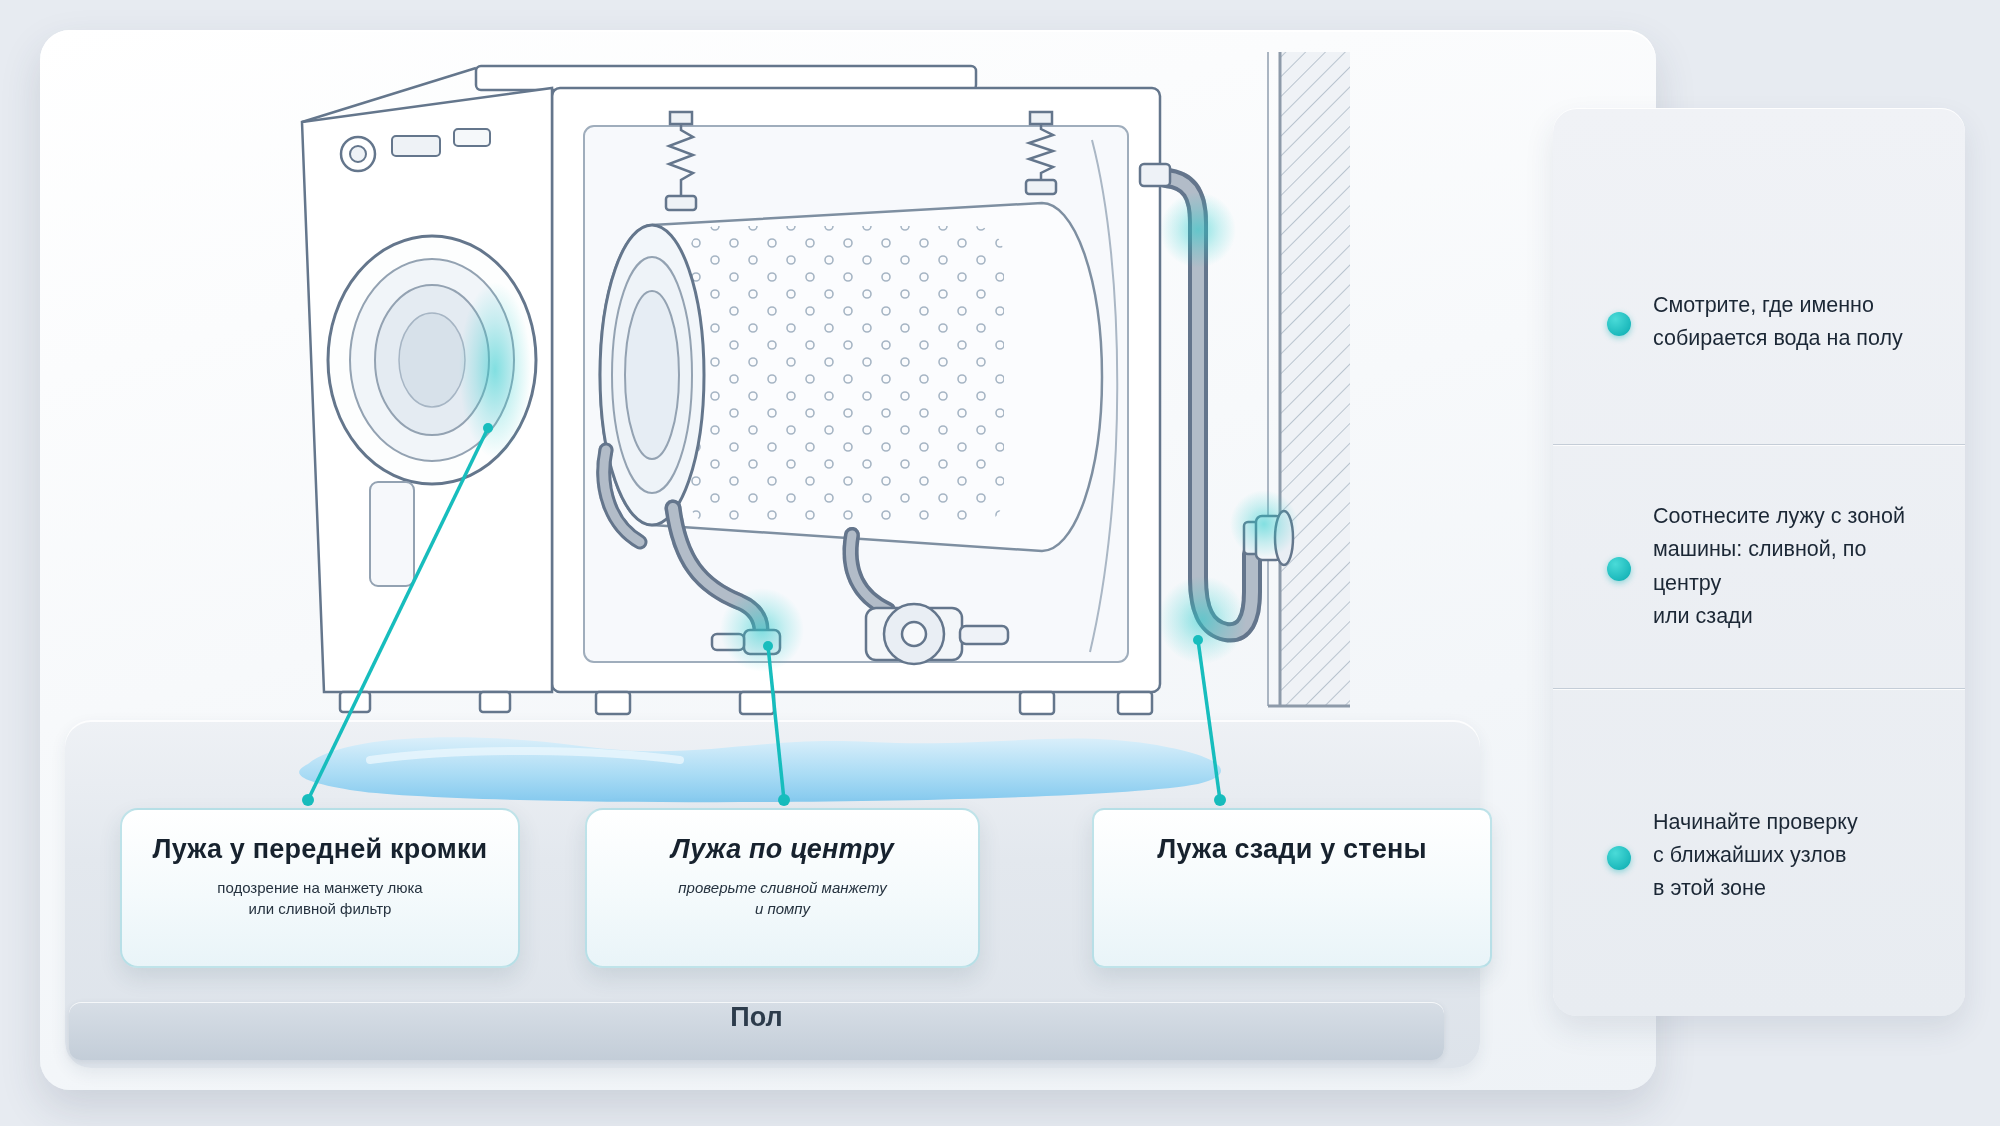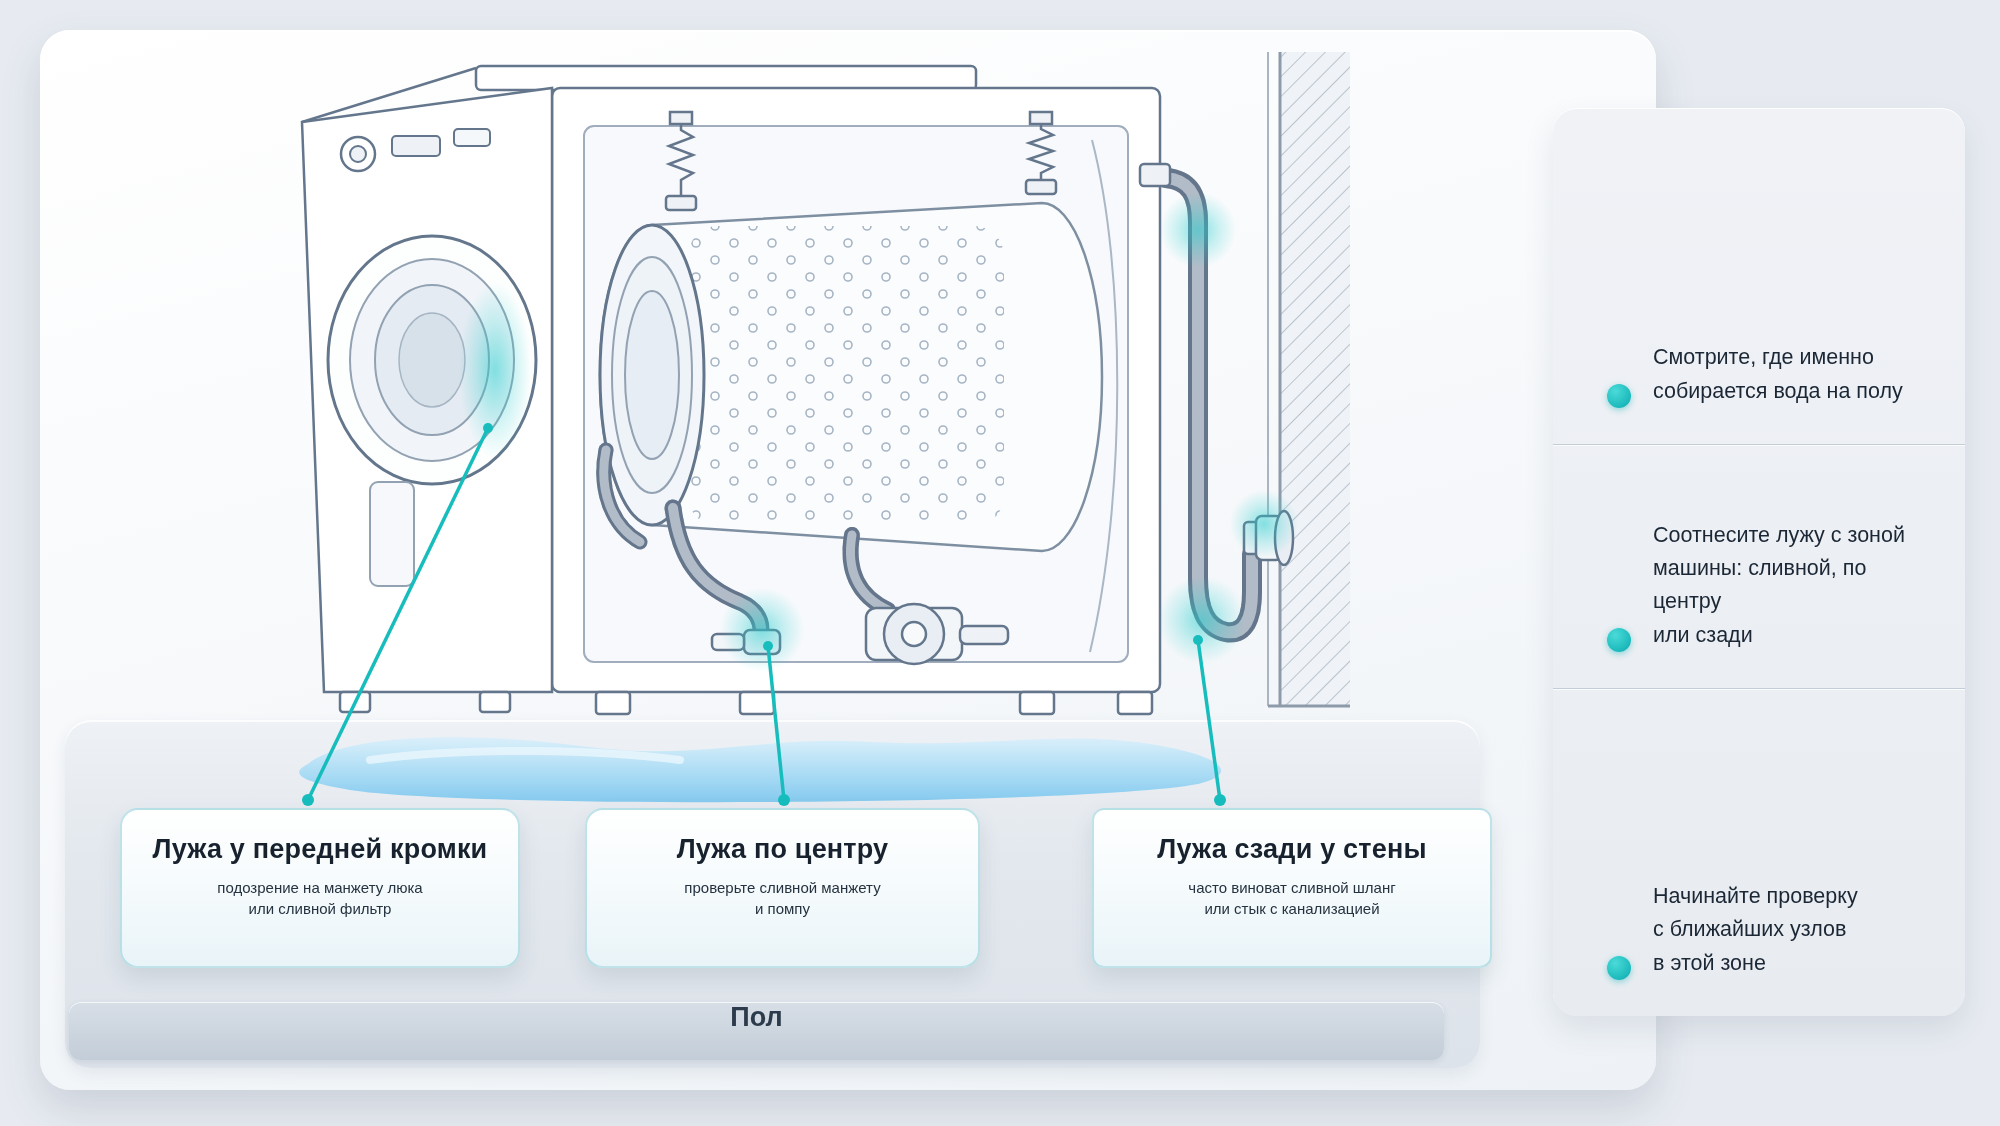--- a/index.html
+++ b/index.html
@@ -42,21 +42,21 @@
     top: 778px;
     min-height: 160px;
     background: linear-gradient(180deg, #ffffff 0%, #f4fafc 55%, #e9f4f8 100%);
     border: 2px solid rgba(148, 208, 219, 0.6);
     border-radius: 18px;
     box-shadow: 0 10px 22px rgba(40,70,90,0.12), inset 0 1px 0 #ffffff;
     text-align: center;
     padding: 24px 18px 20px;
   }
   .card-1 { left: 80px;  width: 400px; }
-  .card-2 { left: 545px; width: 395px; }
+  .card-2 { left: 545px; width: 395px; font-style: italic; }
   .card-3 { left: 1052px; width: 400px; border-radius: 12px; }
   .card-title {
     font-size: 27px;
     font-weight: 700;
     color: #17222e;
     margin-bottom: 12px;
     letter-spacing: 0.2px;
   }
   .card-desc {
     font-size: 15px;
@@ -83,21 +83,21 @@
     left: 1553px; top: 108px;
     width: 412px; height: 908px;
     background: linear-gradient(180deg, #f0f2f6 0%, #e8ecf1 100%);
     border-radius: 24px;
     box-shadow: 0 14px 30px rgba(44,62,86,0.10), inset 0 1px 0 rgba(255,255,255,0.9);
     display: flex; flex-direction: column;
   }
   .side-row {
     display: flex;
     gap: 22px;
-    align-items: flex-end;
+    align-items: center;
     padding: 36px 54px;
   }
   .side-row + .side-row {
     border-top: 1px solid rgba(183,194,206,0.75);
     box-shadow: inset 0 1px 0 rgba(255,255,255,0.8);
   }
   .row-1 { min-height: 336px; padding-top: 128px; }
   .row-2 { min-height: 244px; padding-top: 36px; }
   .row-3 { min-height: 328px; padding-top: 42px; }
   .bullet {
@@ -275,22 +275,20 @@
     <div class="card-desc">подозрение на манжету люка
 или сливной фильтр</div>
   </div>
   <div class="callout-card card-2">
     <div class="card-title">Лужа по центру</div>
     <div class="card-desc">проверьте сливной манжету
 и помпу</div>
   </div>
   <div class="callout-card card-3">
     <div class="card-title">Лужа сзади у стены</div>
-    <div class="card-desc">часто виноват сливной шланг
-или стык с канализацией</div>
   </div>
 
   <div class="floor-bar">
     <span>Пол</span>
   </div>
 </section>
 
 <aside class="side-panel">
   <div class="side-row row-1">
     <span class="bullet"></span>

